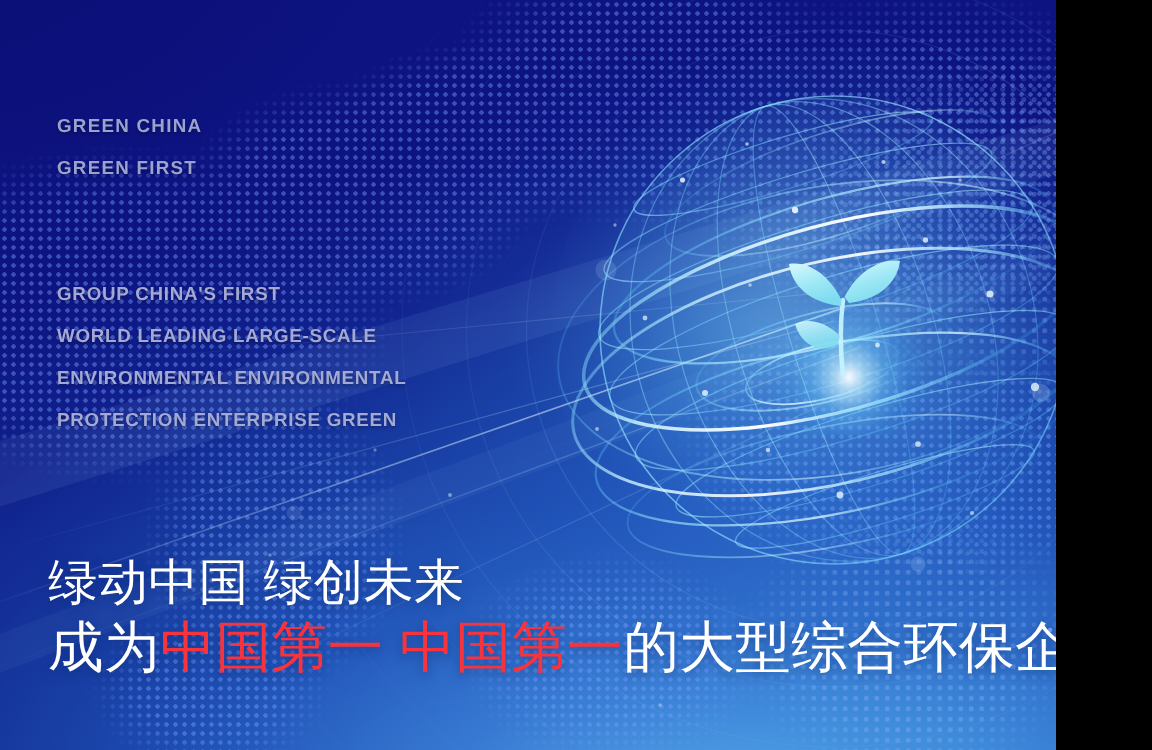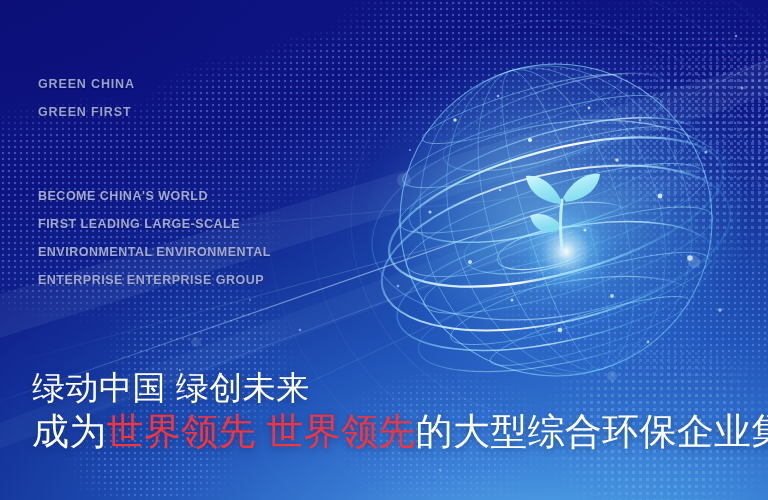--- a/index.html
+++ b/index.html
@@ -6,21 +6,21 @@
   html, body {
     margin: 0; padding: 0;
     background: #000;
   }
   body {
     font-family: "Liberation Sans", sans-serif;
   }
 
   #banner {
     position: relative;
-    width: 768px;
+    width: 704px;
     height: 500px;
     overflow: hidden;
     background: #101580;
   }
 
   
   .bg-base {
     position: absolute; inset: 0;
     background:
       radial-gradient(120% 95% at 78% 112%, #4a9ce6 0%, #3d8ad9 16%, #2f6ecb 32%, #2154b8 48%, #16399f 66%, #10208c 82%, #0d1482 100%);
@@ -366,24 +366,24 @@
       </g>
     </svg>
   </div>
 
   <div class="tagline">
     <div>GREEN CHINA</div>
     <div>GREEN FIRST</div>
   </div>
 
   <div class="mission">
-    <div>BECOME CHINA'S WORLD</div>
-    <div>FIRST LEADING LARGE-SCALE</div>
+    <div>GROUP CHINA'S FIRST</div>
+    <div>WORLD LEADING LARGE-SCALE</div>
     <div>ENVIRONMENTAL ENVIRONMENTAL</div>
-    <div>ENTERPRISE ENTERPRISE GROUP</div>
+    <div>PROTECTION ENTERPRISE GREEN</div>
   </div>
 
   <div class="headline">
     <div class="hl-1">绿动中国 绿创未来</div>
-    <div class="hl-2"><span>成为</span><span class="hl-red">世界领先 世界领先</span><span>的大型综合环保企业集团</span></div>
+    <div class="hl-2"><span>成为</span><span class="hl-red">中国第一 中国第一</span><span>的大型综合环保企业集团</span></div>
   </div>
 
 </div>
 
 </body></html>

